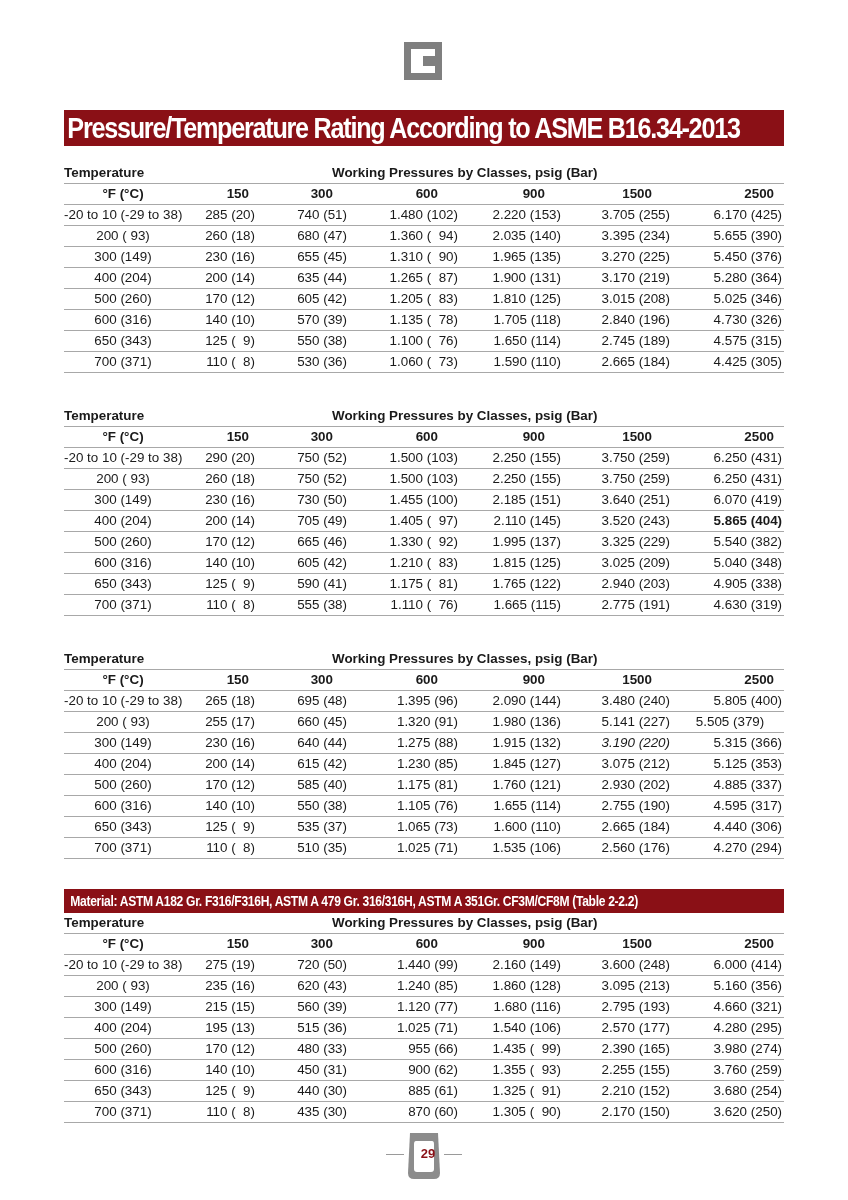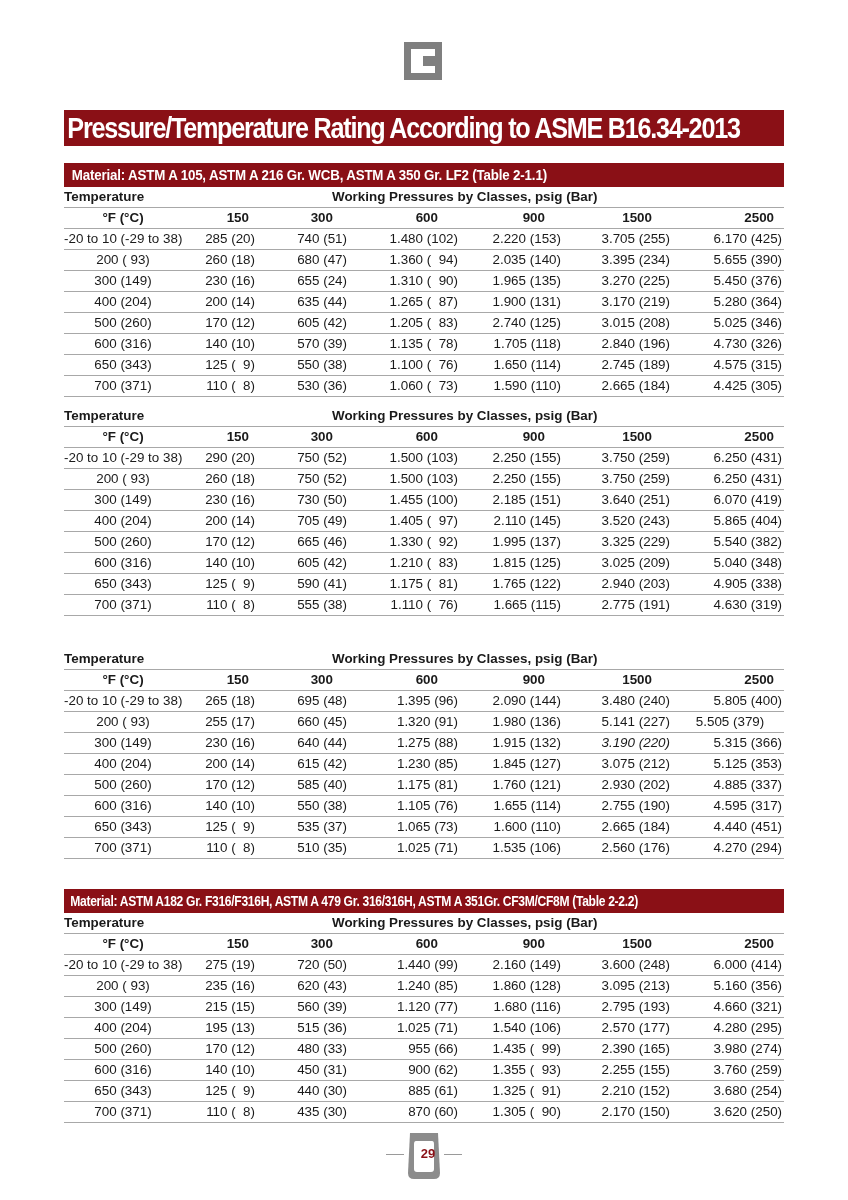--- a/index.html
+++ b/index.html
@@ -35,21 +35,20 @@
 </head>
 <body>
 
 <svg class="logo" viewBox="0 0 38 38">
   <path d="M0 0 H38 V38 H0 Z M7 7 V31 H31 V24 H19 V14 H31 V7 Z" fill="#7f7f7f" fill-rule="evenodd"></path>
 </svg>
 
 <div class="main-title"><span>Pressure/Temperature Rating According to ASME B16.34-2013</span></div>
 
 <div class="section" id="sec0" style="top:163px;">
-    <div class="mat-bar"><span>Material: ASTM A 105,  ASTM A 216 Gr. WCB,  ASTM A 350 Gr. LF2 (Table 2-1.1)</span></div>
     <table>
       <colgroup>
         <col class="c0">
         <col class="c1">
         <col class="c2">
         <col class="c3">
         <col class="c4">
         <col class="c5">
         <col class="c6">
       </colgroup>
@@ -81,41 +80,41 @@
           <td class="v" style="padding-right:4px;">260 (18)</td>
           <td class="v" style="padding-right:12px;">680 (47)</td>
           <td class="v" style="padding-right:8px;">1.360 (  94)</td>
           <td class="v" style="padding-right:10px;">2.035 (140)</td>
           <td class="v" style="padding-right:8px;">3.395 (234)</td>
           <td class="v" style="padding-right:2px;">5.655 (390)</td>
         </tr>
         <tr class="row">
           <td class="temp" style="padding-right:10px;">300 (149)</td>
           <td class="v" style="padding-right:4px;">230 (16)</td>
-          <td class="v" style="padding-right:12px;">655 (24)</td>
+          <td class="v" style="padding-right:12px;">655 (45)</td>
           <td class="v" style="padding-right:8px;">1.310 (  90)</td>
           <td class="v" style="padding-right:10px;">1.965 (135)</td>
           <td class="v" style="padding-right:8px;">3.270 (225)</td>
           <td class="v" style="padding-right:2px;">5.450 (376)</td>
         </tr>
         <tr class="row">
           <td class="temp" style="padding-right:10px;">400 (204)</td>
           <td class="v" style="padding-right:4px;">200 (14)</td>
           <td class="v" style="padding-right:12px;">635 (44)</td>
           <td class="v" style="padding-right:8px;">1.265 (  87)</td>
           <td class="v" style="padding-right:10px;">1.900 (131)</td>
           <td class="v" style="padding-right:8px;">3.170 (219)</td>
           <td class="v" style="padding-right:2px;">5.280 (364)</td>
         </tr>
         <tr class="row">
           <td class="temp" style="padding-right:10px;">500 (260)</td>
           <td class="v" style="padding-right:4px;">170 (12)</td>
           <td class="v" style="padding-right:12px;">605 (42)</td>
           <td class="v" style="padding-right:8px;">1.205 (  83)</td>
-          <td class="v" style="padding-right:10px;">2.740 (125)</td>
+          <td class="v" style="padding-right:10px;">1.810 (125)</td>
           <td class="v" style="padding-right:8px;">3.015 (208)</td>
           <td class="v" style="padding-right:2px;">5.025 (346)</td>
         </tr>
         <tr class="row">
           <td class="temp" style="padding-right:10px;">600 (316)</td>
           <td class="v" style="padding-right:4px;">140 (10)</td>
           <td class="v" style="padding-right:12px;">570 (39)</td>
           <td class="v" style="padding-right:8px;">1.135 (  78)</td>
           <td class="v" style="padding-right:10px;">1.705 (118)</td>
           <td class="v" style="padding-right:8px;">2.840 (196)</td>
@@ -194,21 +193,21 @@
           <td class="v" style="padding-right:8px;">3.640 (251)</td>
           <td class="v" style="padding-right:2px;">6.070 (419)</td>
         </tr>
         <tr class="row">
           <td class="temp" style="padding-right:10px;">400 (204)</td>
           <td class="v" style="padding-right:4px;">200 (14)</td>
           <td class="v" style="padding-right:12px;">705 (49)</td>
           <td class="v" style="padding-right:8px;">1.405 (  97)</td>
           <td class="v" style="padding-right:10px;">2.110 (145)</td>
           <td class="v" style="padding-right:8px;">3.520 (243)</td>
-          <td class="v" style="padding-right:2px;">5.865 (404)</td>
+          <td class="v" style="padding-right:2px;font-weight:bold;">5.865 (404)</td>
         </tr>
         <tr class="row">
           <td class="temp" style="padding-right:10px;">500 (260)</td>
           <td class="v" style="padding-right:4px;">170 (12)</td>
           <td class="v" style="padding-right:12px;">665 (46)</td>
           <td class="v" style="padding-right:8px;">1.330 (  92)</td>
           <td class="v" style="padding-right:10px;">1.995 (137)</td>
           <td class="v" style="padding-right:8px;">3.325 (229)</td>
           <td class="v" style="padding-right:2px;">5.540 (382)</td>
         </tr>
@@ -321,21 +320,21 @@
           <td class="v" style="padding-right:8px;">2.755 (190)</td>
           <td class="v" style="padding-right:2px;">4.595 (317)</td>
         </tr>
         <tr class="row">
           <td class="temp" style="padding-right:10px;">650 (343)</td>
           <td class="v" style="padding-right:4px;">125 (  9)</td>
           <td class="v" style="padding-right:12px;">535 (37)</td>
           <td class="v" style="padding-right:8px;">1.065 (73)</td>
           <td class="v" style="padding-right:10px;">1.600 (110)</td>
           <td class="v" style="padding-right:8px;">2.665 (184)</td>
-          <td class="v" style="padding-right:2px;">4.440 (451)</td>
+          <td class="v" style="padding-right:2px;">4.440 (306)</td>
         </tr>
         <tr class="row">
           <td class="temp" style="padding-right:10px;">700 (371)</td>
           <td class="v" style="padding-right:4px;">110 (  8)</td>
           <td class="v" style="padding-right:12px;">510 (35)</td>
           <td class="v" style="padding-right:8px;">1.025 (71)</td>
           <td class="v" style="padding-right:10px;">1.535 (106)</td>
           <td class="v" style="padding-right:8px;">2.560 (176)</td>
           <td class="v" style="padding-right:2px;">4.270 (294)</td>
         </tr>

